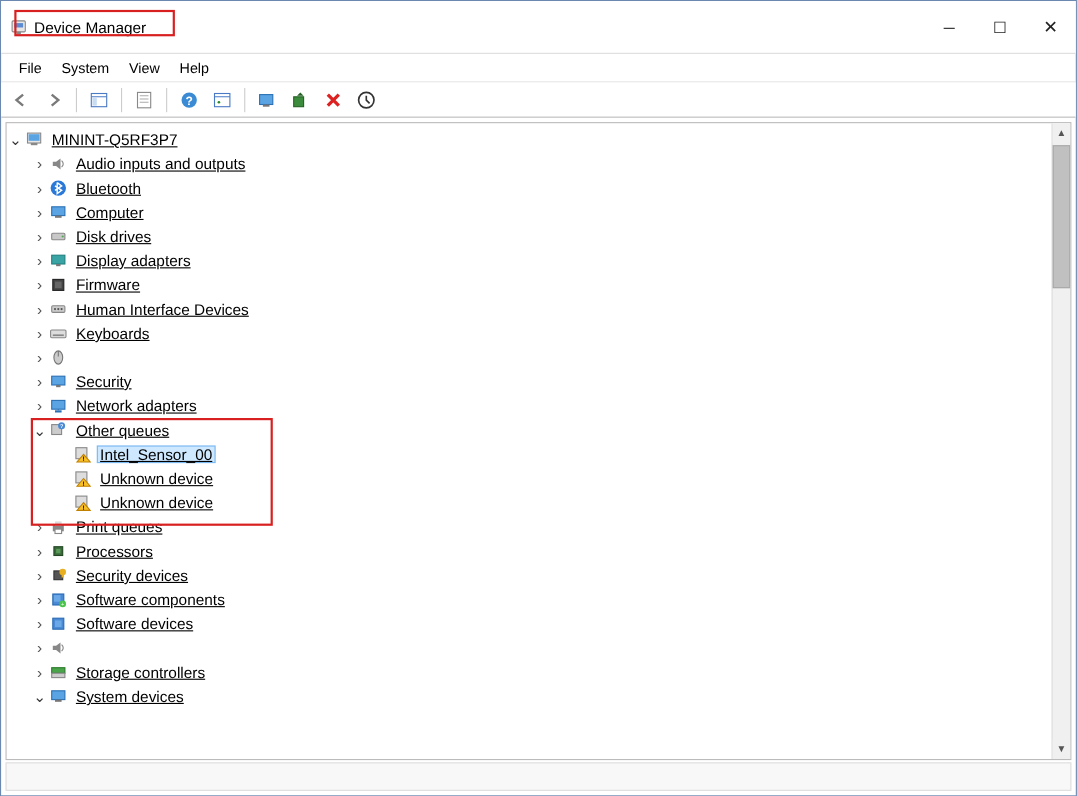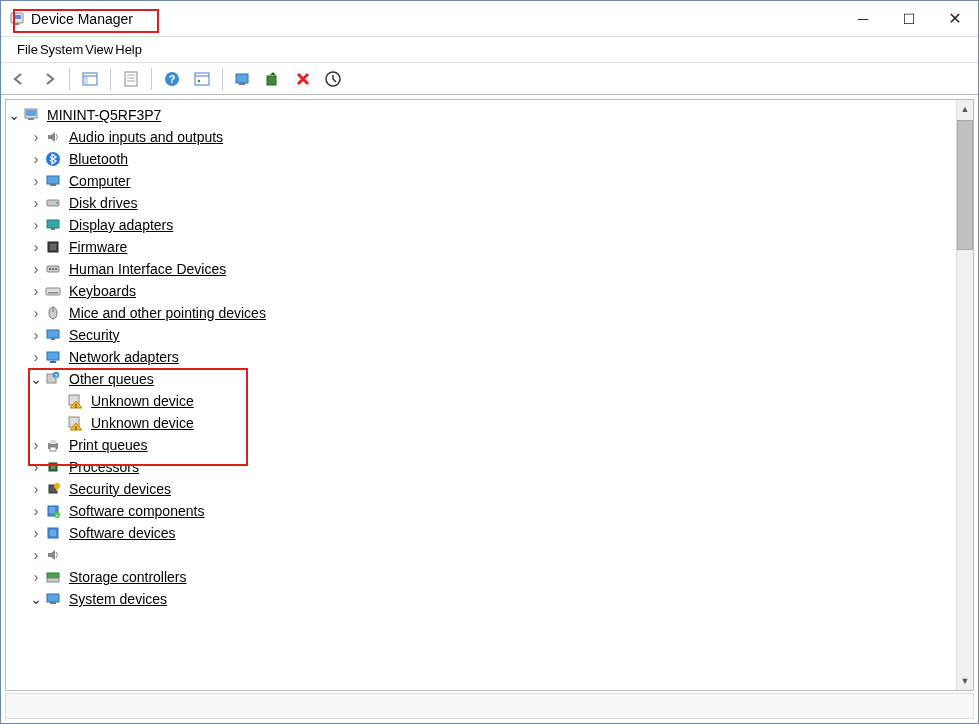--- a/index.html
+++ b/index.html
@@ -10,21 +10,21 @@
     width: 979px;
     height: 724px;
     border: 1px solid #6a88b0;
     display: flex;
     flex-direction: column;
     overflow: hidden;
   }
 
   
   .titlebar {
-    height: 36px;
+    height: 48px;
     display: flex;
     align-items: center;
     padding-left: 8px;
     border-bottom: 1px solid #ddd;
     background: #fff;
     position: relative;
   }
   .titlebar .app-icon {
     width: 16px; height: 16px;
     margin-right: 6px;
@@ -54,21 +54,21 @@
     font-size: 14px;
     color: #222;
   }
   .window-controls div.close { font-size: 16px; }
 
   
   .menubar {
     height: 26px;
     display: flex;
     align-items: center;
-    gap: 2px;
+    gap: 18px;
     padding: 0 16px;
     border-bottom: 1px solid #e0e0e0;
   }
   .menubar span { font-size: 13px; }
 
   
   .toolbar {
     height: 32px;
     display: flex;
     align-items: center;
@@ -387,21 +387,20 @@
         </div>
         <div class="row">
           <span class="indent"></span>
           <span class="expander" style="font-size: 14px;">›</span>
           <span class="dev-icon">
             <svg viewBox="0 0 16 16">
               <ellipse cx="8" cy="8" rx="4" ry="6" fill="#ccc" stroke="#777"></ellipse>
               <line x1="8" y1="2" x2="8" y2="7" stroke="#777"></line>
             </svg>
           </span>
-          <span class="row-label">Mice and other pointing devices</span>
         </div>
         <div class="row">
           <span class="indent"></span>
           <span class="expander" style="font-size: 14px;">›</span>
           <span class="dev-icon">
             <svg viewBox="0 0 16 16">
               <rect x="2" y="3" width="12" height="8" fill="#5aa4e4" stroke="#2a70b4"></rect>
               <rect x="6" y="11" width="4" height="2" fill="#777"></rect>
             </svg>
           </span>
@@ -423,20 +422,33 @@
           <span class="indent"></span>
           <span class="expander" style="font-size: 14px; color: rgb(51, 51, 51);">⌄</span>
           <span class="dev-icon">
             <svg viewBox="0 0 16 16">
               <rect x="2" y="3" width="9" height="9" fill="#ccc" stroke="#888"></rect>
               <circle cx="11" cy="4" r="3.2" fill="#4a8ad4"></circle>
               <text x="11" y="6.5" text-anchor="middle" fill="#fff" font-size="5" font-weight="bold">?</text>
             </svg>
           </span>
           <span class="row-label">Other queues</span>
+        </div>
+        <div class="row selected">
+          <span class="indent"></span>
+          <span class="indent"></span>
+          <span class="expander"></span>
+          <span class="dev-icon">
+            <svg viewBox="0 0 16 16">
+              <rect x="2" y="2" width="10" height="10" fill="#ddd" stroke="#888"></rect>
+              <path d="M9 8 L15 15 L3 15 Z" fill="#f8c028" stroke="#c08000"></path>
+              <text x="9" y="14.5" text-anchor="middle" fill="#000" font-size="6" font-weight="bold">!</text>
+            </svg>
+          </span>
+          <span class="row-label">Intel_Sensor_00</span>
         </div>
         <div class="row">
           <span class="indent"></span>
           <span class="indent"></span>
           <span class="expander"></span>
           <span class="dev-icon">
             <svg viewBox="0 0 16 16">
               <rect x="2" y="2" width="10" height="10" fill="#ddd" stroke="#888"></rect>
               <path d="M9 8 L15 15 L3 15 Z" fill="#f8c028" stroke="#c08000"></path>
               <text x="9" y="14.5" text-anchor="middle" fill="#000" font-size="6" font-weight="bold">!</text>

